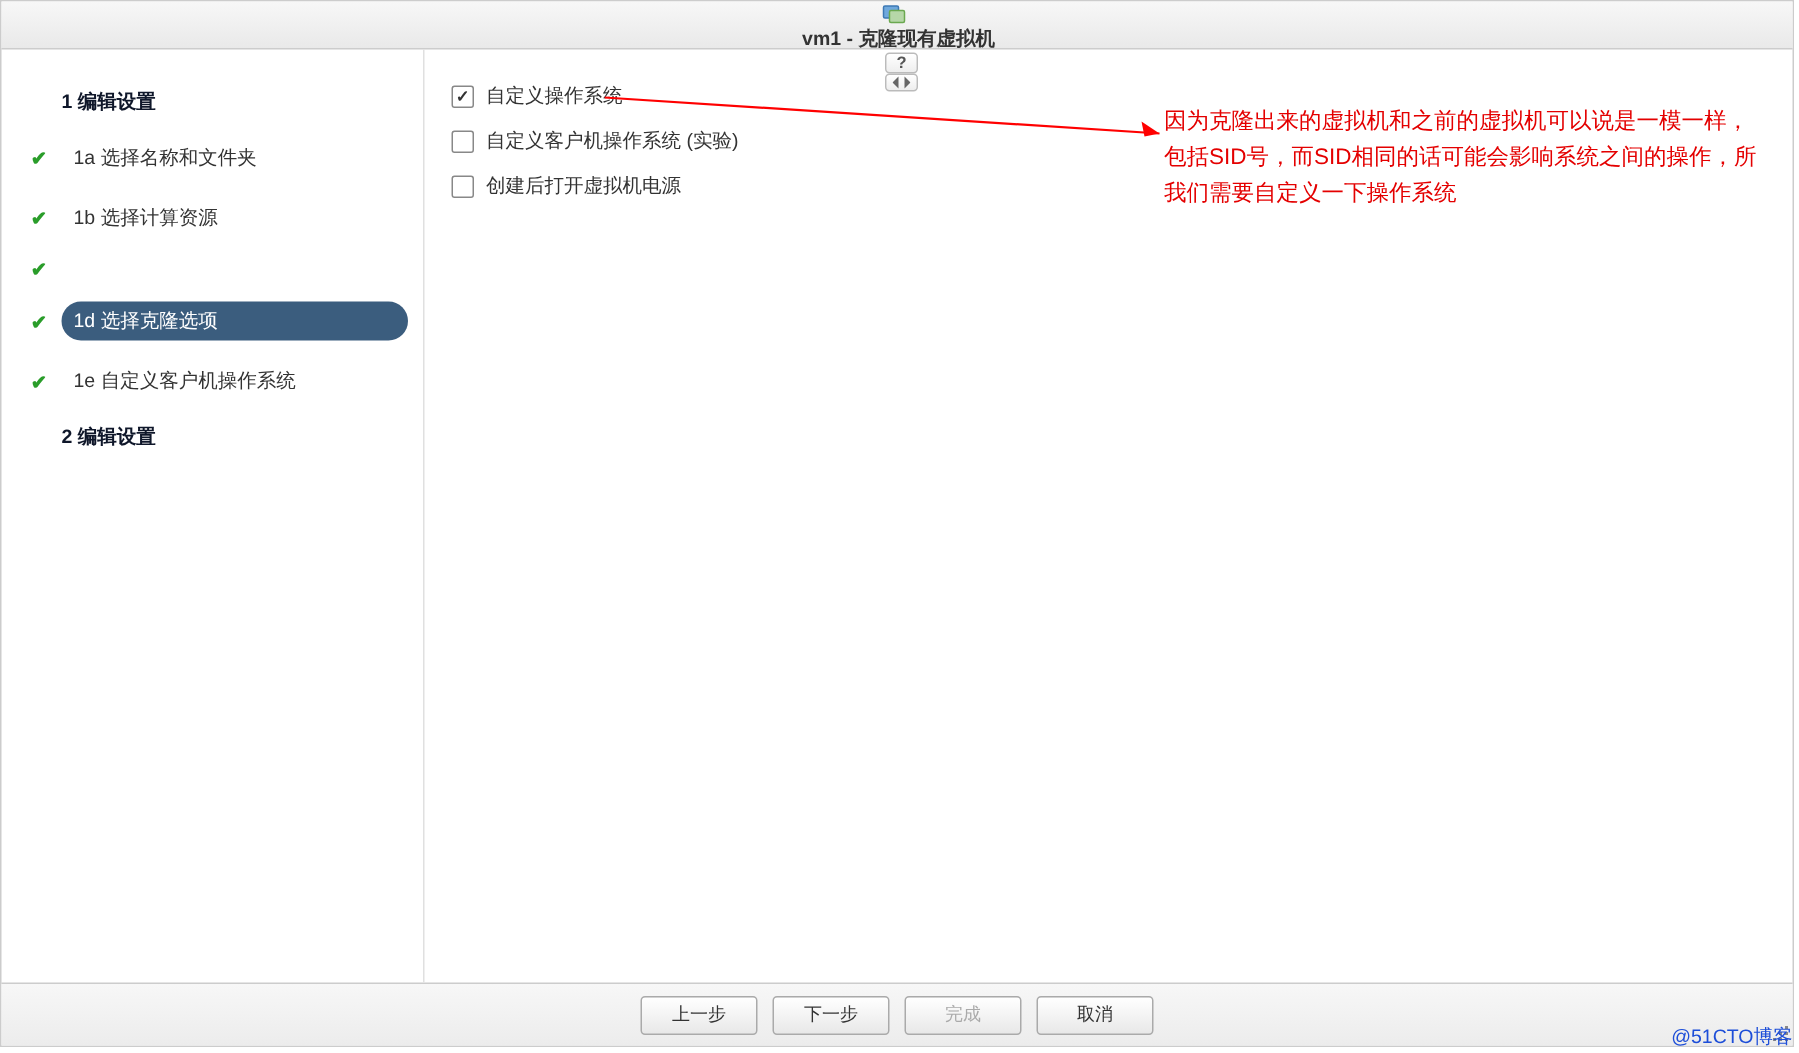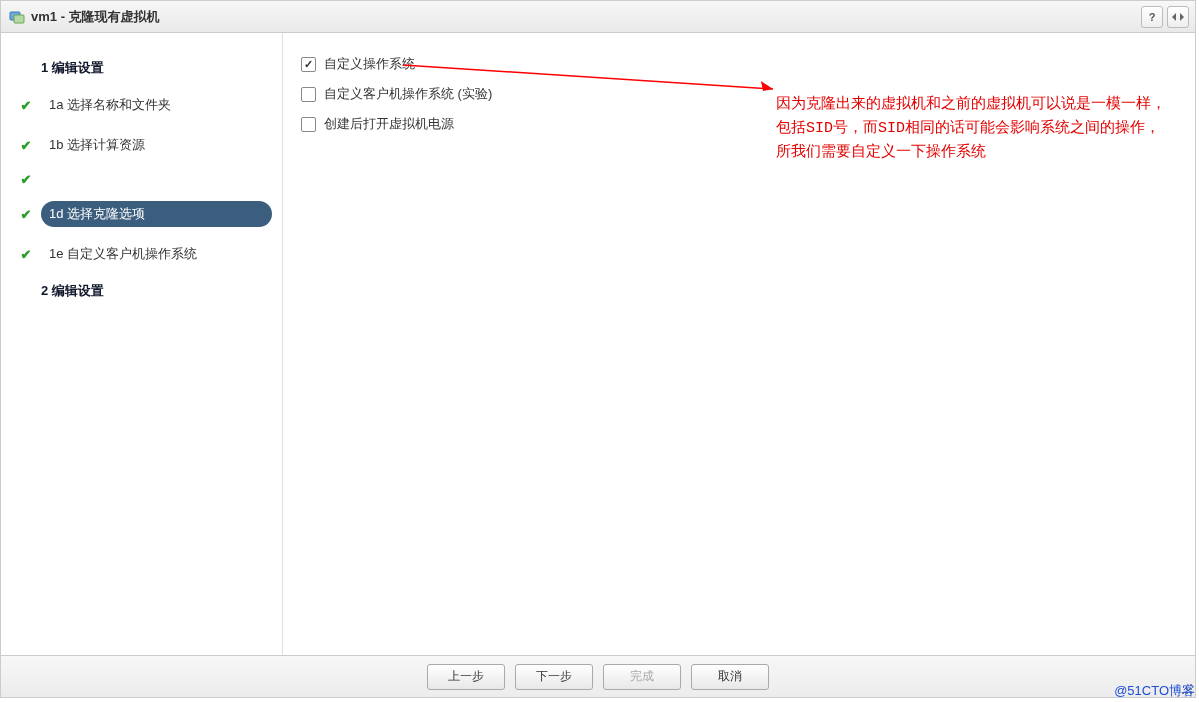--- a/index.html
+++ b/index.html
@@ -24,20 +24,21 @@
     .titlebar {
       height: 32px;
       background: linear-gradient(#f7f7f7, #e9e9e9);
       border-bottom: 1px solid #ccc;
       display: flex;
       align-items: center;
       padding: 0 6px 0 8px;
       font-weight: bold;
       color: #333;
       font-size: 13px;
+      flex-direction: column;
     }
     .titlebar .vm-icon {
       width: 16px; height: 16px;
       margin-right: 6px;
       display: inline-flex;
     }
     .titlebar .title-text { flex: 1; }
     .titlebar .right-btn {
       width: 22px; height: 22px;
       border: 1px solid #bbb;
@@ -122,27 +123,27 @@
       font-weight: bold;
     }
     .arrow-svg {
       position: absolute;
       top: 12px;
       left: 120px;
       pointer-events: none;
     }
     .annotation {
       position: absolute;
-      top: 60px;
+      top: 36px;
       left: 493px;
       width: 395px;
       color: #e40000;
       font-size: 15px;
       line-height: 1.6;
-      font-family: Liberation Mono, monospace;
+      font-family: Liberation Sans, sans-serif;
     }
     .footer {
       height: 42px;
       border-top: 1px solid #ccc;
       background: linear-gradient(#f7f7f7,#ececec);
       display: flex;
       align-items: center;
       justify-content: center;
       padding: 0 16px;
       gap: 10px;

